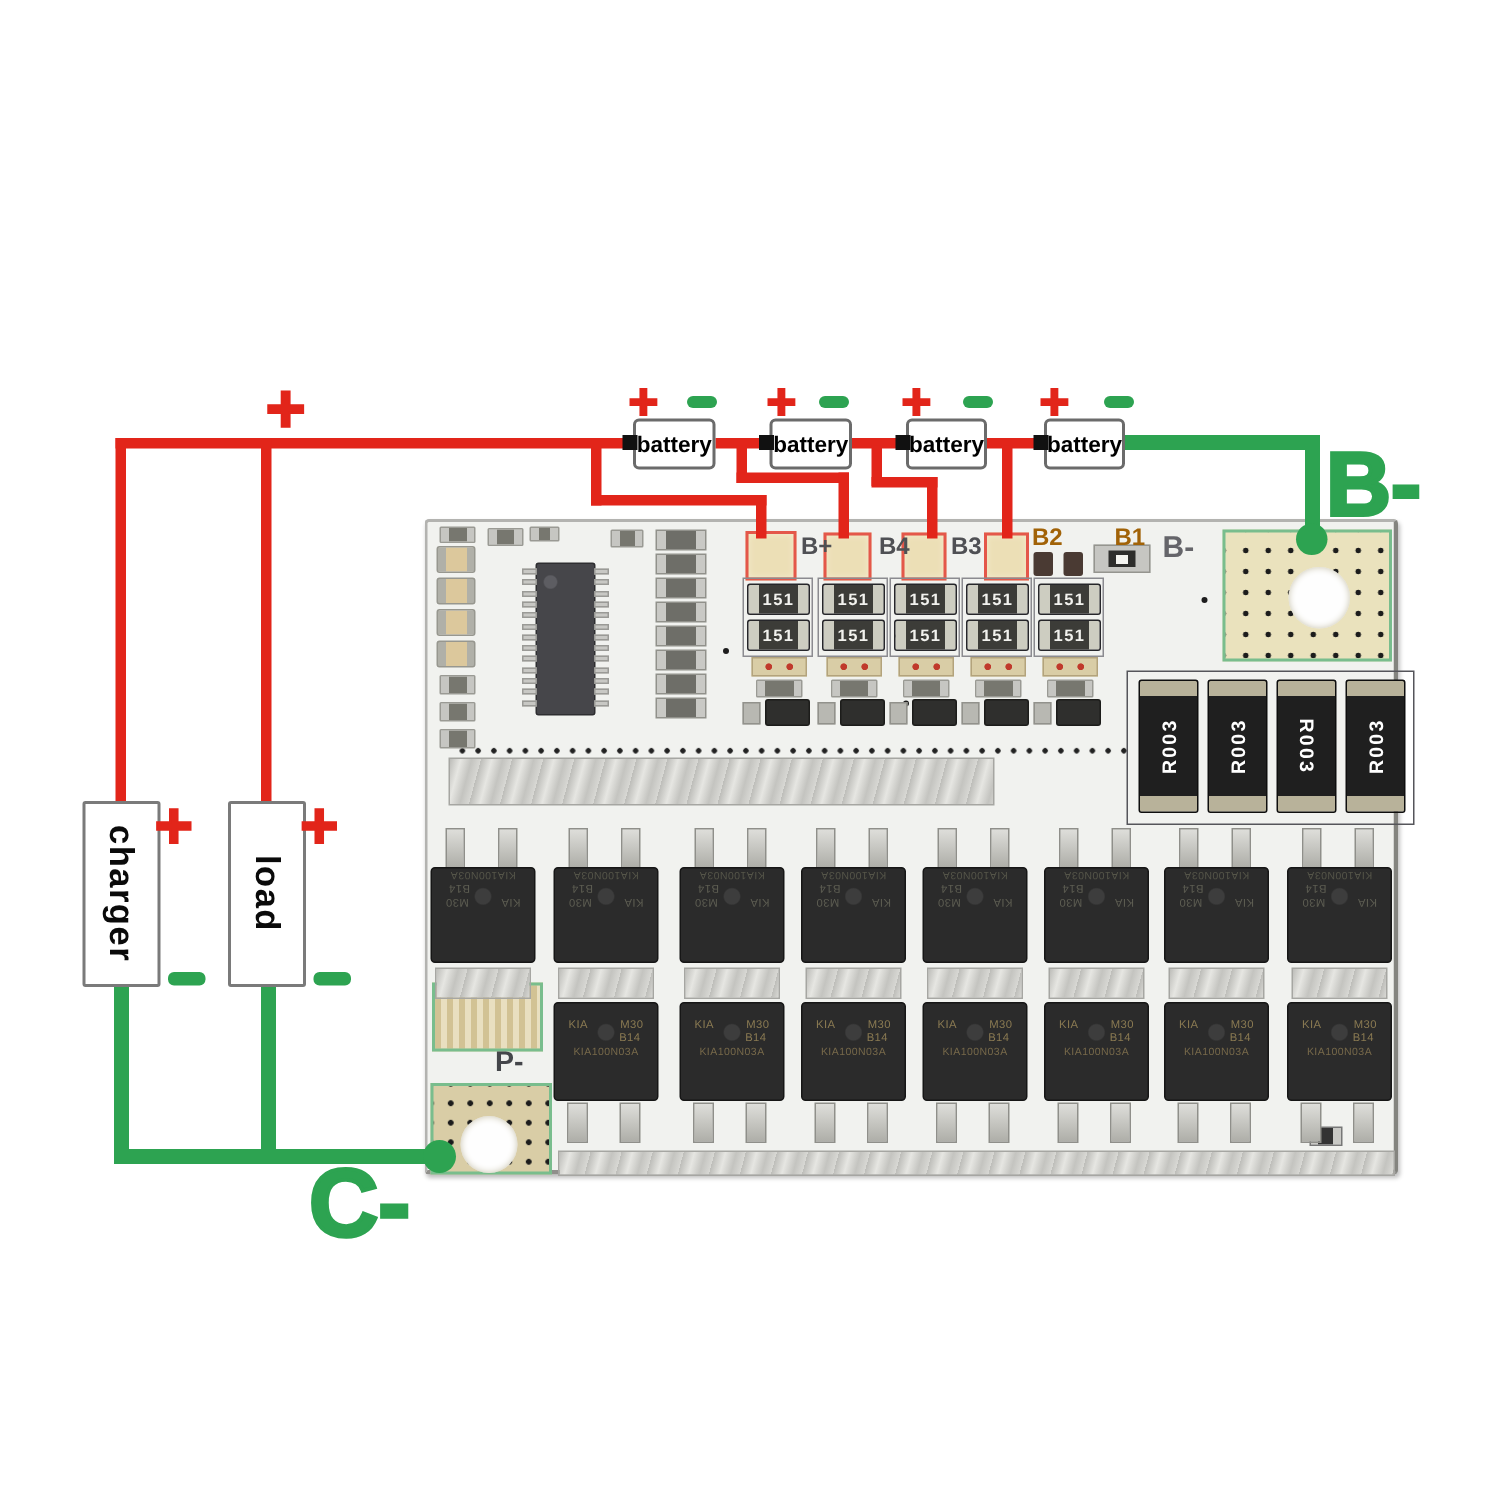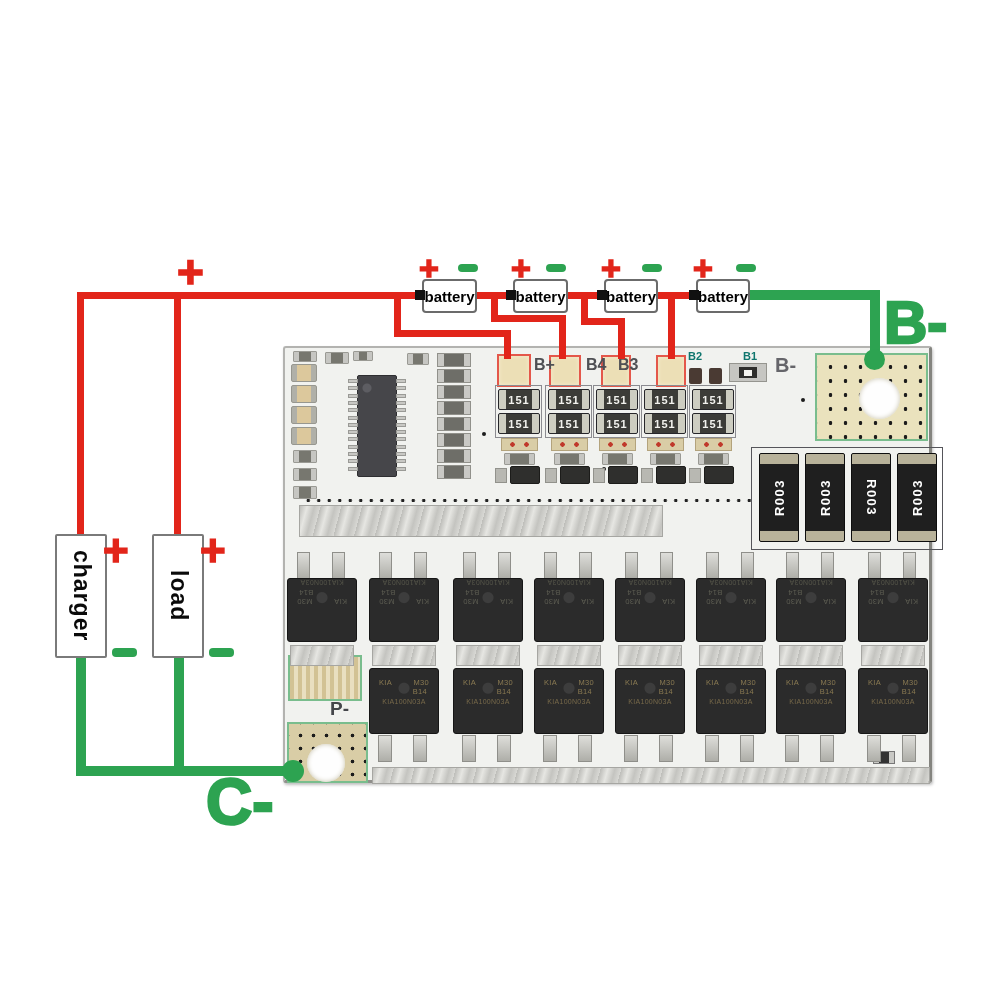--- a/index.html
+++ b/index.html
@@ -21,21 +21,21 @@
   .plus{color:#e2251a;font-weight:bold;z-index:6;-webkit-text-stroke:1.5px #e2251a;line-height:1;}
   .minusbar{background:#2da351;border-radius:4px;z-index:6;}
   .biglab{color:#2da351;font-weight:bold;z-index:7;-webkit-text-stroke:2.5px #2da351;line-height:0.9;}
   .title{font-size:28px;font-weight:bold;color:#101010;white-space:nowrap;}
   
   #board{left:283px;top:346px;width:649px;height:437px;background:#f1f2ef;z-index:2;
          border:2px solid #b3b3b0;border-right:3px solid #84847f;border-bottom:3px solid #908f8b;
          border-radius:3px;box-shadow:1px 2px 3px rgba(0,0,0,0.25);}
   .pad{background:#ecdfb6;border:2px solid #e4574a;box-shadow:inset 0 0 4px #f5ecd0;}
   .padlab{font-size:16px;font-weight:600;color:#4f5054;z-index:3;line-height:1;}
-  .padlab.sm{font-size:11px;color:#0f766e;font-weight:600;}
+  .padlab.sm{font-size:16px;color:#a16207;font-weight:600;}
   .silk{color:#44464a;font-weight:bold;line-height:1;}
   .gpad{border:2px solid #79bd8d;}
   .dots{background-color:#eae2bd;
         background-image:radial-gradient(circle,#1c1c1c 1.7px,transparent 2.1px);
         background-size:15px 14px;background-position:6px 5px;}
   .cdots{background-color:#d9cda6;
         background-image:radial-gradient(circle,#1c1c1c 1.7px,transparent 2.1px);
         background-size:13px 13px;background-position:5px 5px;}
   .hole{background:#fefefe;border-radius:50%;box-shadow:inset 0 0 5px #c9c4ae;z-index:4;}
   .cap{background:linear-gradient(90deg,#b0b0a8 0 5px,#dcc89c 5px calc(100% - 5px),#b0b0a8 calc(100% - 5px));
@@ -155,21 +155,21 @@
   <div class="abs" id="board">
 
     <div class="abs icbody" style="left:72px;top:27px;width:40px;height:102px;"></div>
 
     <div class="abs pad" style="left:212px;top:6px;width:34px;height:33px;"></div>
     <div class="abs pad" style="left:264px;top:7px;width:32px;height:32px;"></div>
     <div class="abs pad" style="left:316px;top:7px;width:30px;height:32px;"></div>
     <div class="abs pad" style="left:371px;top:7px;width:30px;height:32px;"></div>
     <div class="abs padlab" style="left:249px;top:9px;">B+</div>
     <div class="abs padlab" style="left:301px;top:9px;">B4</div>
-    <div class="abs padlab" style="left:333px;top:9px;">B3</div>
+    <div class="abs padlab" style="left:349px;top:9px;">B3</div>
     <div class="abs padlab sm" style="left:403px;top:3px;">B2</div>
     <div class="abs padlab sm" style="left:458px;top:3px;">B1</div>
     <div class="abs silk" style="left:490px;top:7px;font-size:20px;color:#65656a;">B-</div>
 
     <div class="abs" style="left:404px;top:20px;width:13px;height:16px;background:#4a3a33;border-radius:2px;"></div>
     <div class="abs" style="left:424px;top:20px;width:13px;height:16px;background:#4a3a33;border-radius:2px;"></div>
     <div class="abs" style="left:444px;top:15px;width:38px;height:19px;background:#c6c6c2;border:1px solid #95958f;">
       <div class="abs" style="left:9px;top:3px;width:18px;height:11px;background:#2e2e2c;">
         <div class="abs" style="left:5px;top:2.5px;width:8px;height:6px;background:#f4f4f0;"></div>
       </div>

